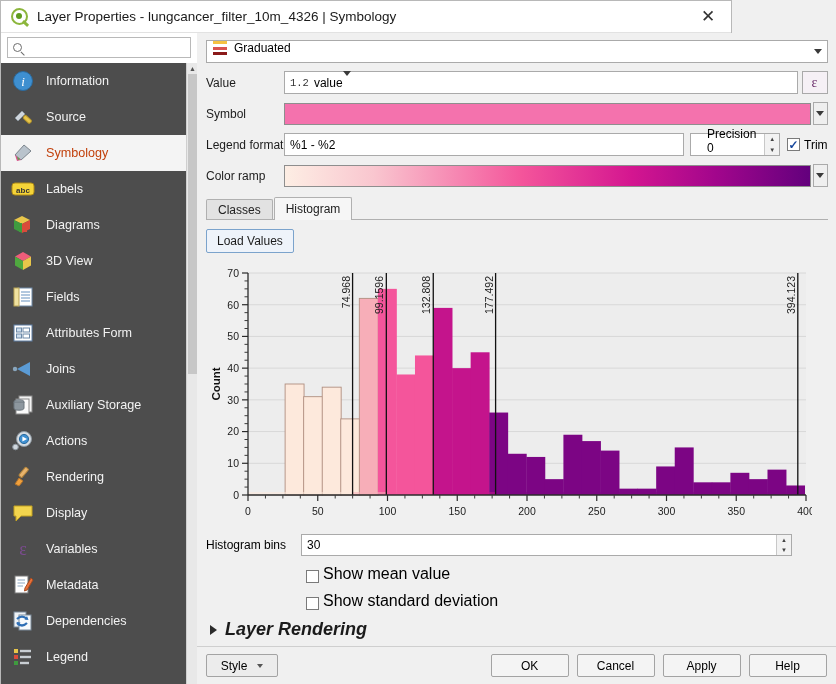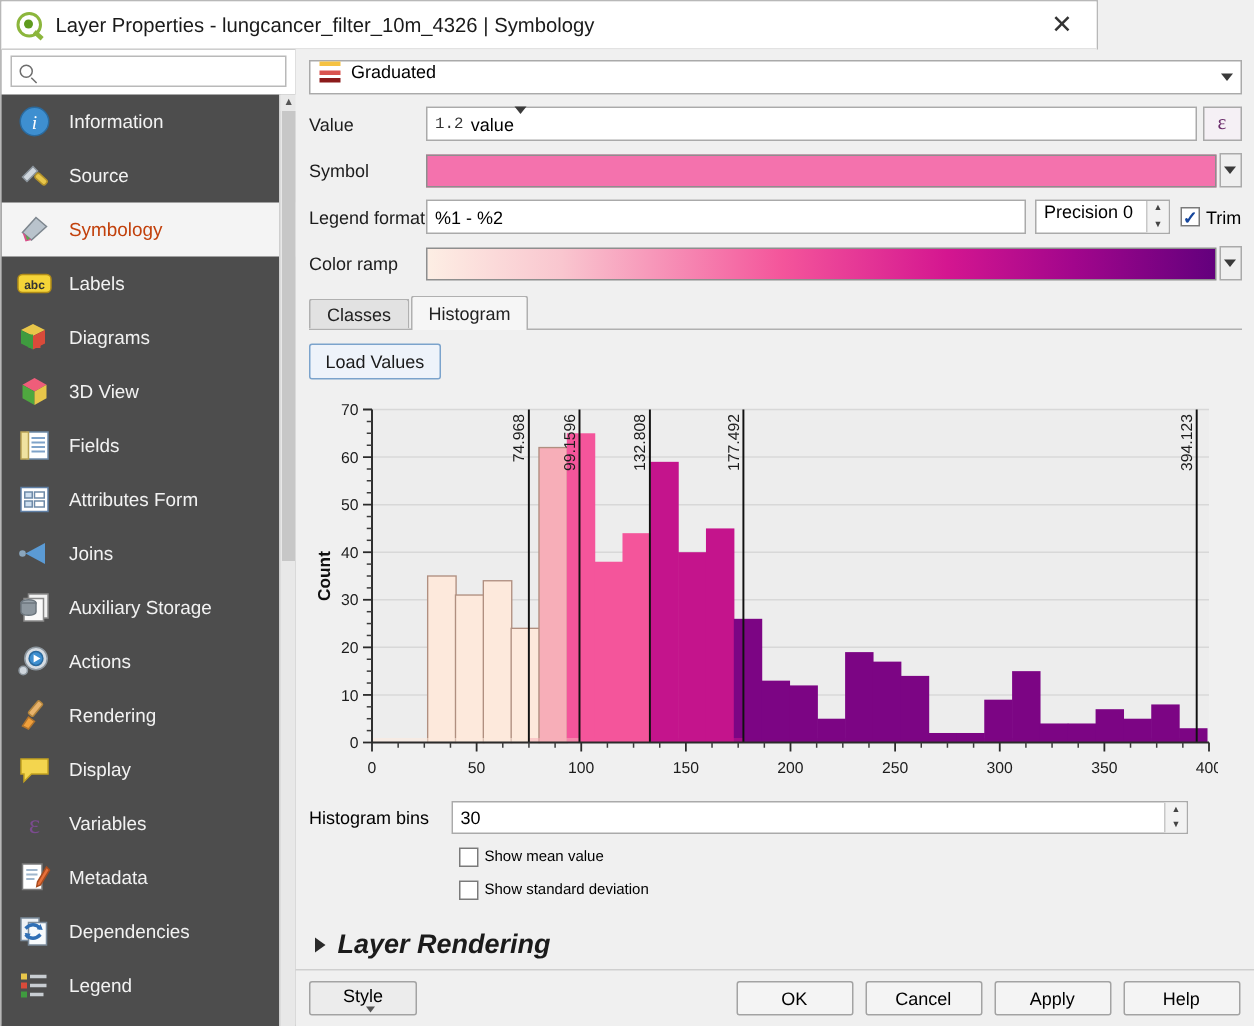--- a/index.html
+++ b/index.html
@@ -212,22 +212,22 @@
     border: 1px solid #aaa; background: #efefef;
     display: flex; align-items: center; justify-content: center;
   }
   .ramp-swatch {
     flex: 1; height: 22px;
     border: 1px solid #8e8e8e;
   }
   .precision-box {
     width: 90px; height: 23px; margin-left: 6px;
     border: 1px solid #aaa; background: #fff;
-    display: flex; align-items: flex-start;
-    font-size: 12px; padding-left: 5px;
+    display: flex; align-items: flex-end;
+    font-size: 12px; padding-left: 16px;
   }
   .spin {
     margin-left: auto; width: 15px; height: 100%;
     border-left: 1px solid #c8c8c8;
     display: flex; flex-direction: column;
     background: #f2f2f2;
   }
   .spin span {
     flex: 1; display: flex; align-items: center; justify-content: center;
     font-size: 6px; color: #444; line-height: 1;
@@ -300,23 +300,23 @@
   }
   #bins-label { font-size: 12px; width: 95px; flex: 0 0 95px; }
   #bins-input {
     flex: 1; max-width: 491px;
     height: 22px;
     border: 1px solid #aaa; background: #fff;
     display: flex; align-items: center;
     padding-left: 5px; font-size: 12px;
   }
   .cbrow {
-    display: flex; align-items: center;
+    display: flex; align-items: flex-end;
     margin-top: 9px; margin-left: 100px;
-    font-size: 10px;
+    font-size: 16px;
   }
 
   
   #layer-rendering {
     display: flex; align-items: center;
     position: absolute; left: 13px; bottom: 44px;
     font-size: 18px; font-weight: bold; color: #1b1b1b; font-style: italic;
   }
   .tri-right {
     width: 0; height: 0; margin-right: 8px;
@@ -332,21 +332,20 @@
     border-top: 1px solid #cfcfcf;
     display: flex; align-items: center;
     padding: 0 9px;
   }
   #style-btn {
     height: 23px; min-width: 72px;
     border: 1px solid #a3a3a3; background: #ececec;
     display: flex; align-items: center; justify-content: center;
     font-size: 12px; border-radius: 2px;
     padding: 0 8px;
-    flex-direction: column;
   }
   #style-btn .caret-dn { margin-left: 10px; border-top-color:#555; border-left-width:3px; border-right-width:3px; border-top-width:4px;}
   .dlg-btn {
     height: 23px; width: 78px;
     border: 1px solid #a3a3a3; background: #f4f4f4;
     display: flex; align-items: center; justify-content: center;
     font-size: 12px; border-radius: 2px;
     margin-left: 8px;
   }
   #dlg-btns { margin-left: auto; display: flex; }

